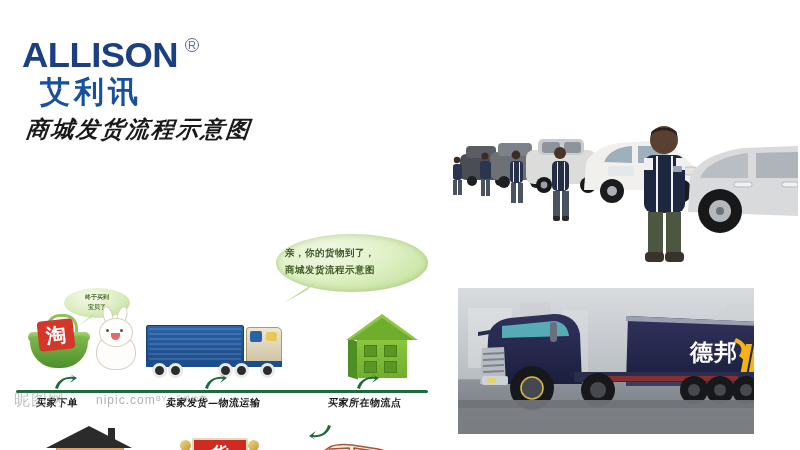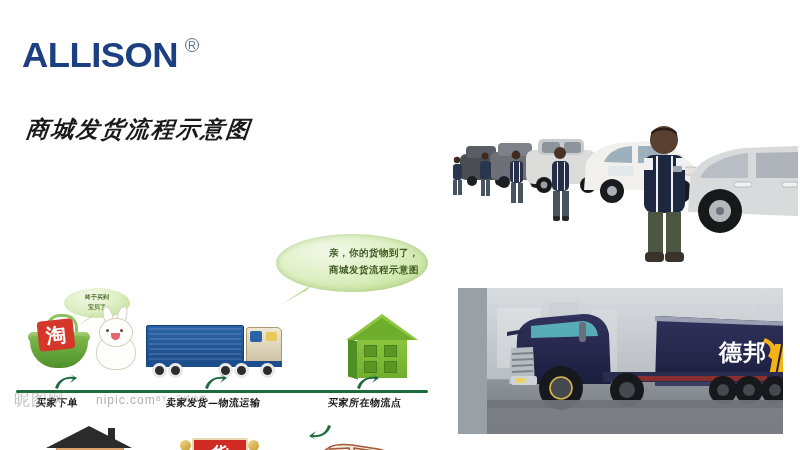--- a/index.html
+++ b/index.html
@@ -55,21 +55,21 @@
     border-radius:50% / 50%;
     background:radial-gradient(ellipse at 35% 30%,#f2f8e8 0%,#dff0c4 45%,#b9dc8e 100%);
     box-shadow:inset 0 0 6px rgba(120,165,70,.45);
   }
   .bubble-big .tail{
     position:absolute;left:6px;bottom:-12px;width:34px;height:22px;
     background:linear-gradient(160deg,#cbe6a4,#a8d27e);
     clip-path:polygon(100% 0,0 100%,72% 38%);
   }
   .bubble-big .txt{
-    position:absolute;left:9px;top:10px;width:134px;text-align:right;
+    position:absolute;left:9px;top:10px;width:134px;text-align:left;
     font-family:"DejaVu Serif","Liberation Serif",serif;
     font-weight:bold;font-size:9.5px;line-height:17px;color:#3d5a22;
     letter-spacing:.5px;
   }
   
   .bubble-sm{
     position:absolute;left:56px;top:180px;width:66px;height:30px;
     border-radius:50% / 50%;
     background:radial-gradient(ellipse at 40% 28%,#f4f9ea 0%,#ddeec2 50%,#b5d98a 100%);
   }
@@ -167,37 +167,38 @@
   .carry .man{position:absolute;top:4px;width:20px;height:42px;}
   .carry .man.l{left:0;} .carry .man.r{left:68px;}
   .carry .man .hd{position:absolute;left:4px;top:0;width:11px;height:11px;background:linear-gradient(140deg,#f2d98a,#c39a2e);border-radius:50%;}
 
   
   .scar{position:absolute;left:292px;top:330px;width:104px;height:48px;}
   .scar svg{display:block;}
 
   
   .photo-fleet{position:absolute;left:452px;top:112px;width:346px;height:152px;overflow:hidden;}
-  .photo-truck{position:absolute;left:458px;top:288px;width:296px;height:146px;overflow:hidden;background:#9aa1a6;padding-left:29px;}
+  .photo-truck{position:absolute;left:458px;top:288px;width:296px;height:146px;overflow:hidden;background:#9aa1a6;}
 
   .wm{
     position:absolute;font-family:"Liberation Sans",sans-serif;
     font-size:12px;color:rgba(110,110,110,.55);letter-spacing:1px;white-space:nowrap;
   }
 </style>
 </head>
 <body>
 
 <div class="slide">
 
   <div class="header">
 
     <div class="logo-block">
       <div class="logo-latin">ALLISON</div>
       <div class="logo-reg">R</div>
+      <div class="logo-cn">艾利讯</div>
     </div>
 
   </div>
 
   <div class="flow">
 
     <div class="flow-title">商城发货流程示意图</div>
 
     <div class="bubble-big">
       <div class="tail"></div>

